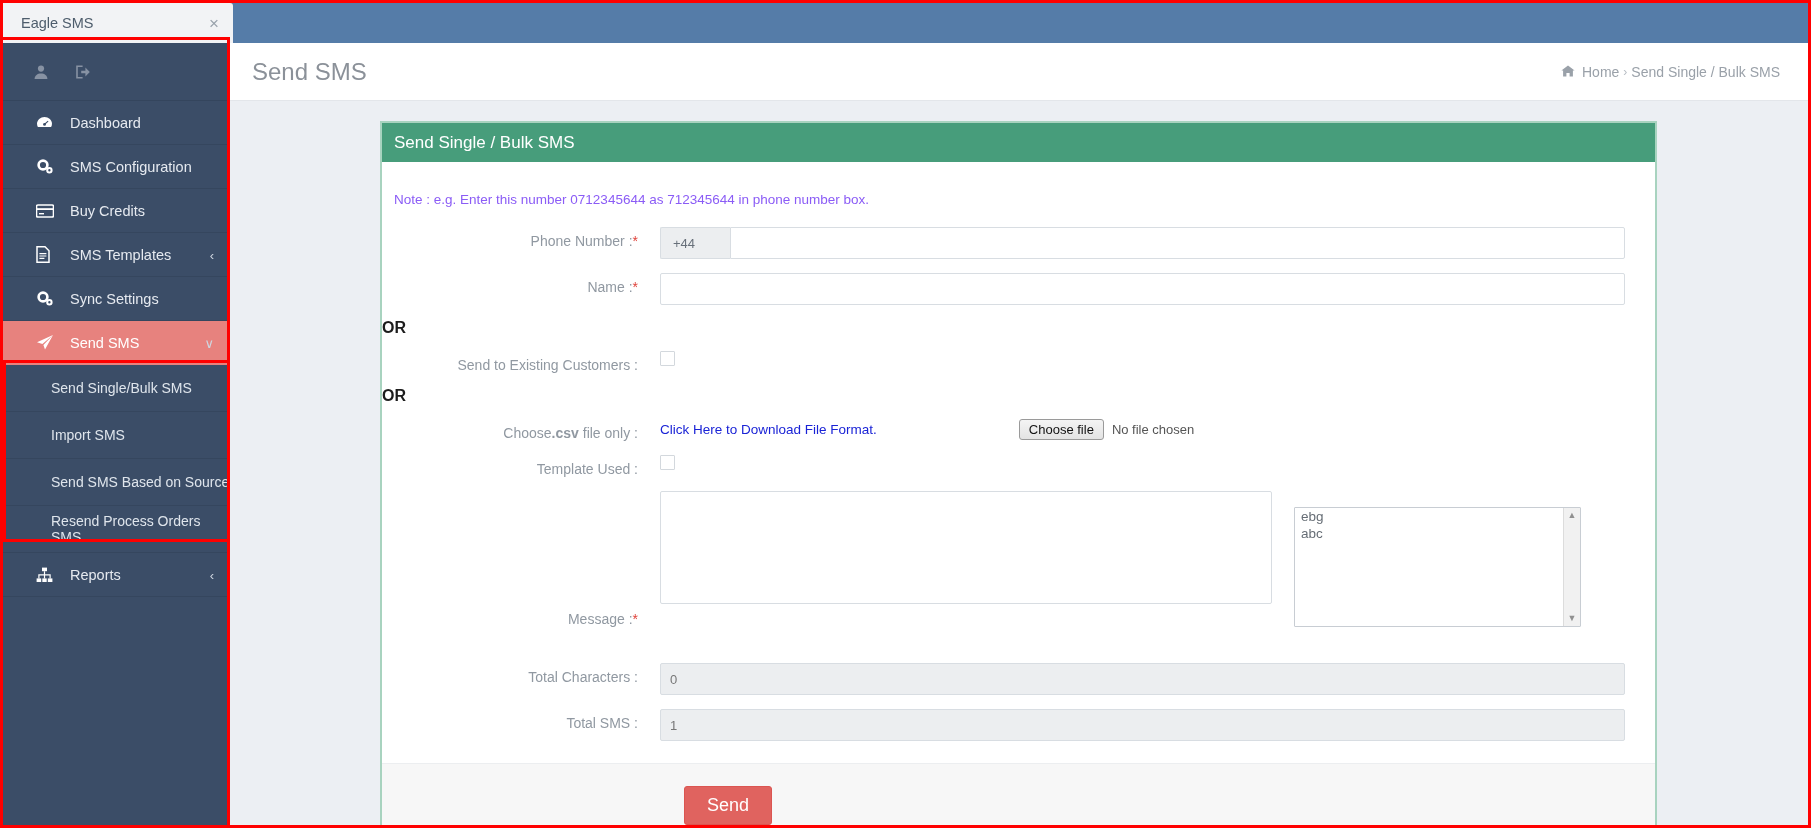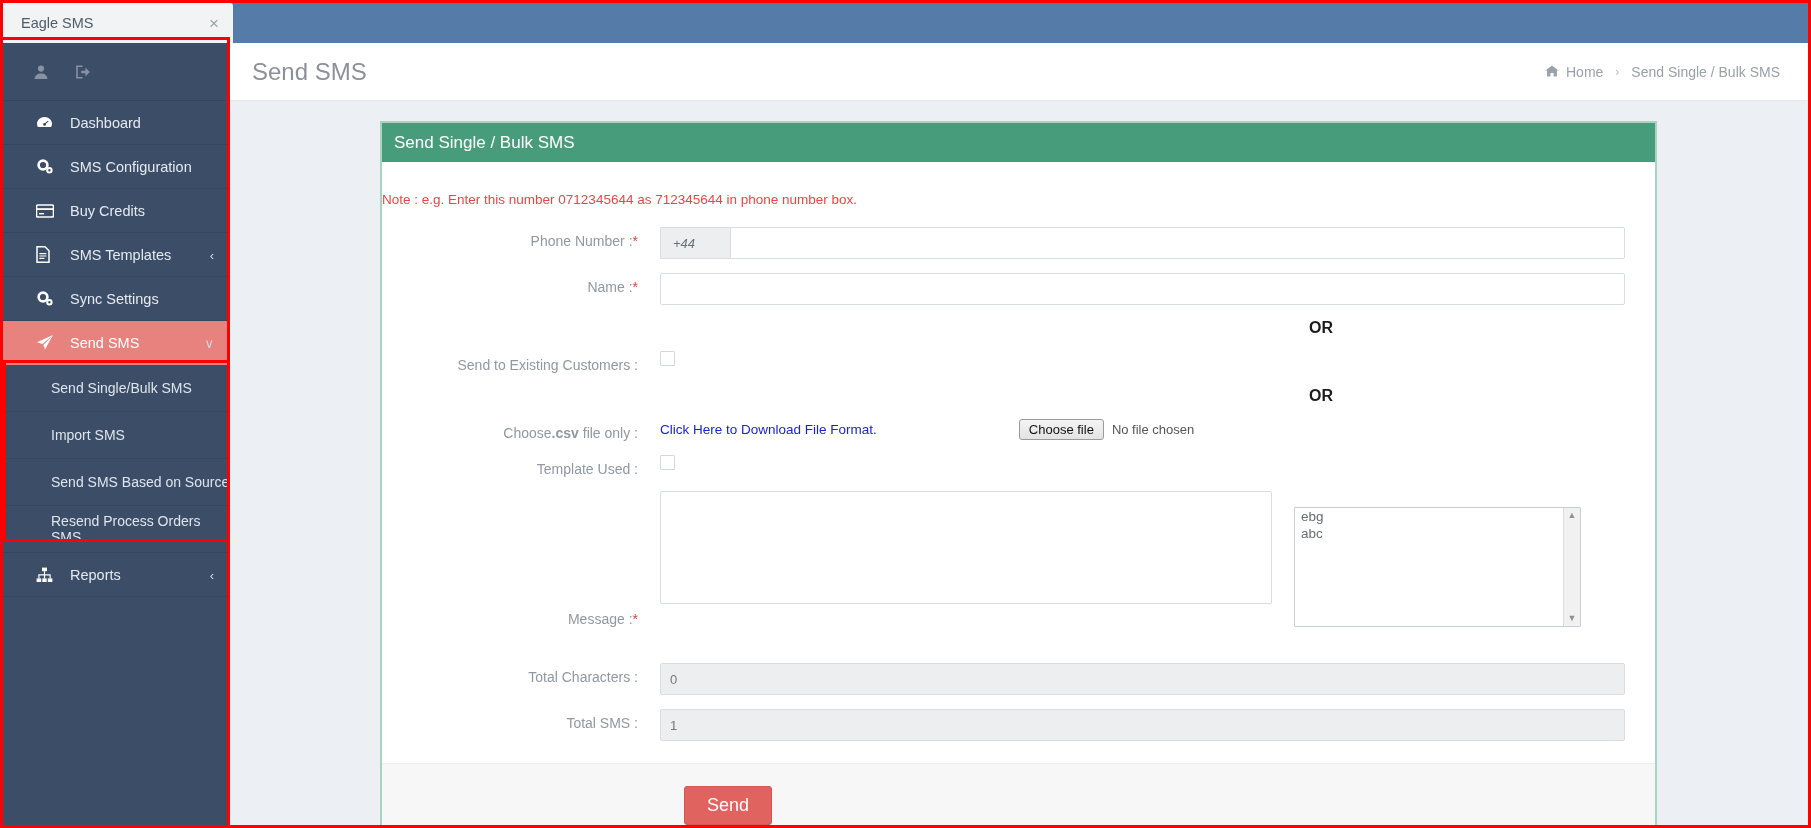--- a/index.html
+++ b/index.html
@@ -120,21 +120,21 @@
     display: flex; align-items: center;
     padding: 0 28px 0 22px;
     border-bottom: 1px solid #e3e6ea;
   }
   .page-title {
     font-size: 24px; color: #8b9199; font-weight: normal;
   }
   .breadcrumb {
     margin-left: auto;
     display: flex; align-items: center;
-    gap: 12px;
+    gap: 4px;
     font-size: 14px; color: #9aa1a9;
   }
   .breadcrumb .bc-home { display: flex; align-items: center; gap: 7px; cursor: pointer; }
   .breadcrumb .sep { color: #b7bdc4; font-size: 12px; }
   .breadcrumb .bc-cur { color: #9aa1a9; }
 
   
   .panel-wrap { padding: 20px 32px 0 150px; }
   .panel {
     width: 1277px;
@@ -145,23 +145,23 @@
     background: #479d7b;
     color: #ffffff;
     font-size: 17px;
     height: 39px;
     display: flex; align-items: center;
     padding-left: 12px;
   }
   .panel-body { padding: 22px 0 0 0; }
 
   .note {
-    color: #ef4444;
+    color: #8b5cf6;
     font-size: 13.5px;
-    padding: 8px 0 20px 0;
+    padding: 8px 0 20px 12px;
   }
 
   .row { display: flex; align-items: flex-start; margin-bottom: 14px; }
   .lbl {
     width: 278px;
     text-align: right;
     padding-right: 22px;
     padding-top: 6px;
     font-size: 14px;
     color: #9098a1;
@@ -183,30 +183,30 @@
   .inp-readonly { background: #eceef0; color: #777; }
   .input-group { display: flex; width: 100%; }
   .input-addon {
     width: 74px; height: 32px;
     background: #eceef0;
     border: 1px solid #d8dde2;
     border-right: none;
     border-radius: 2px 0 0 2px;
     display: flex; align-items: center;
     padding-left: 12px;
-    font-size: 13px; color: #68707a; font-style: italic;
+    font-size: 13px; color: #68707a;
   }
   .input-group .inp { border-radius: 0 2px 2px 0; }
 
   .or-row {
-    text-align: right;
+    text-align: left;
     font-size: 16px; font-weight: bold;
     color: #1c1c1c;
     padding-right: 310px;
-    margin: 8px 12px 14px 0;
+    margin: 8px 0 14px 0;
   }
 
   .chk {
     width: 15px; height: 15px;
     border: 1px solid #d3d8dd;
     background: #fff;
     display: inline-block;
     cursor: pointer;
     border-radius: 1px;
   }

